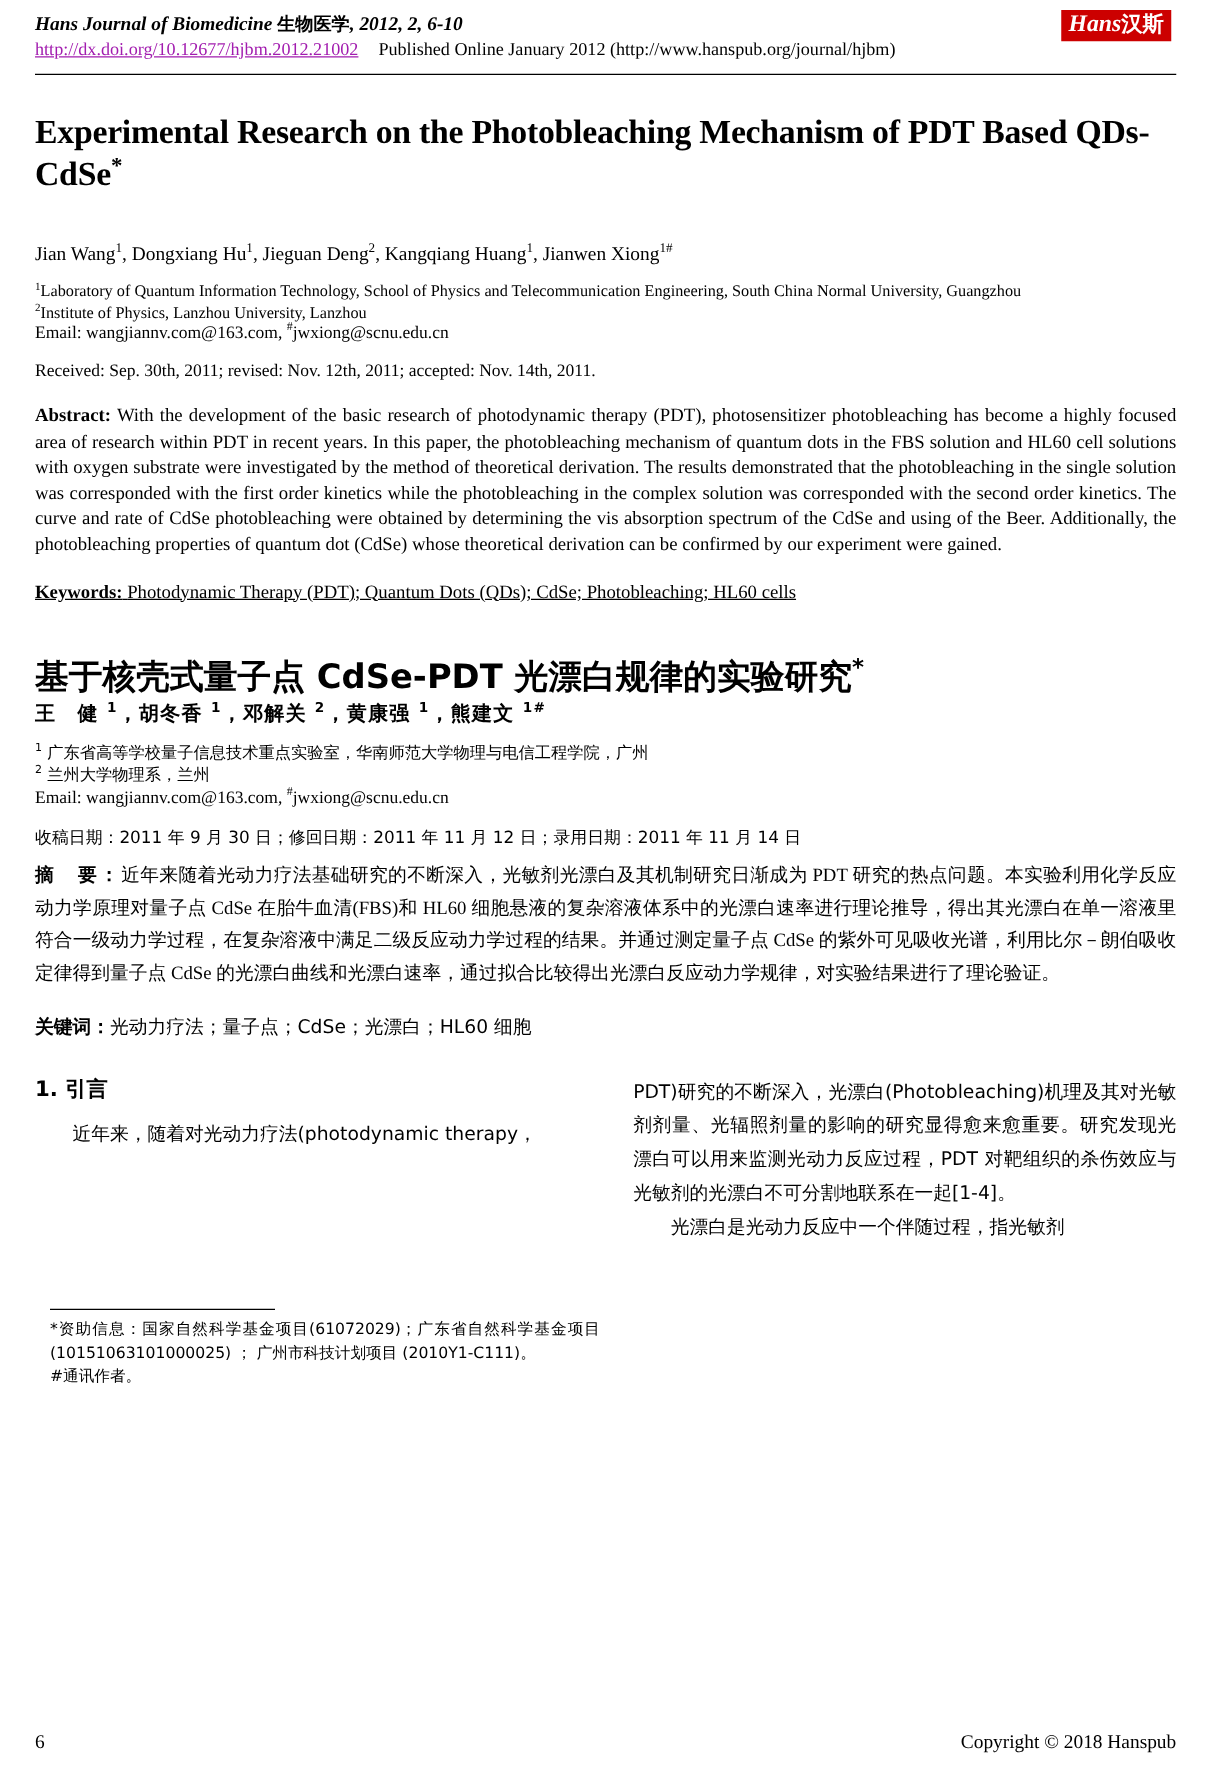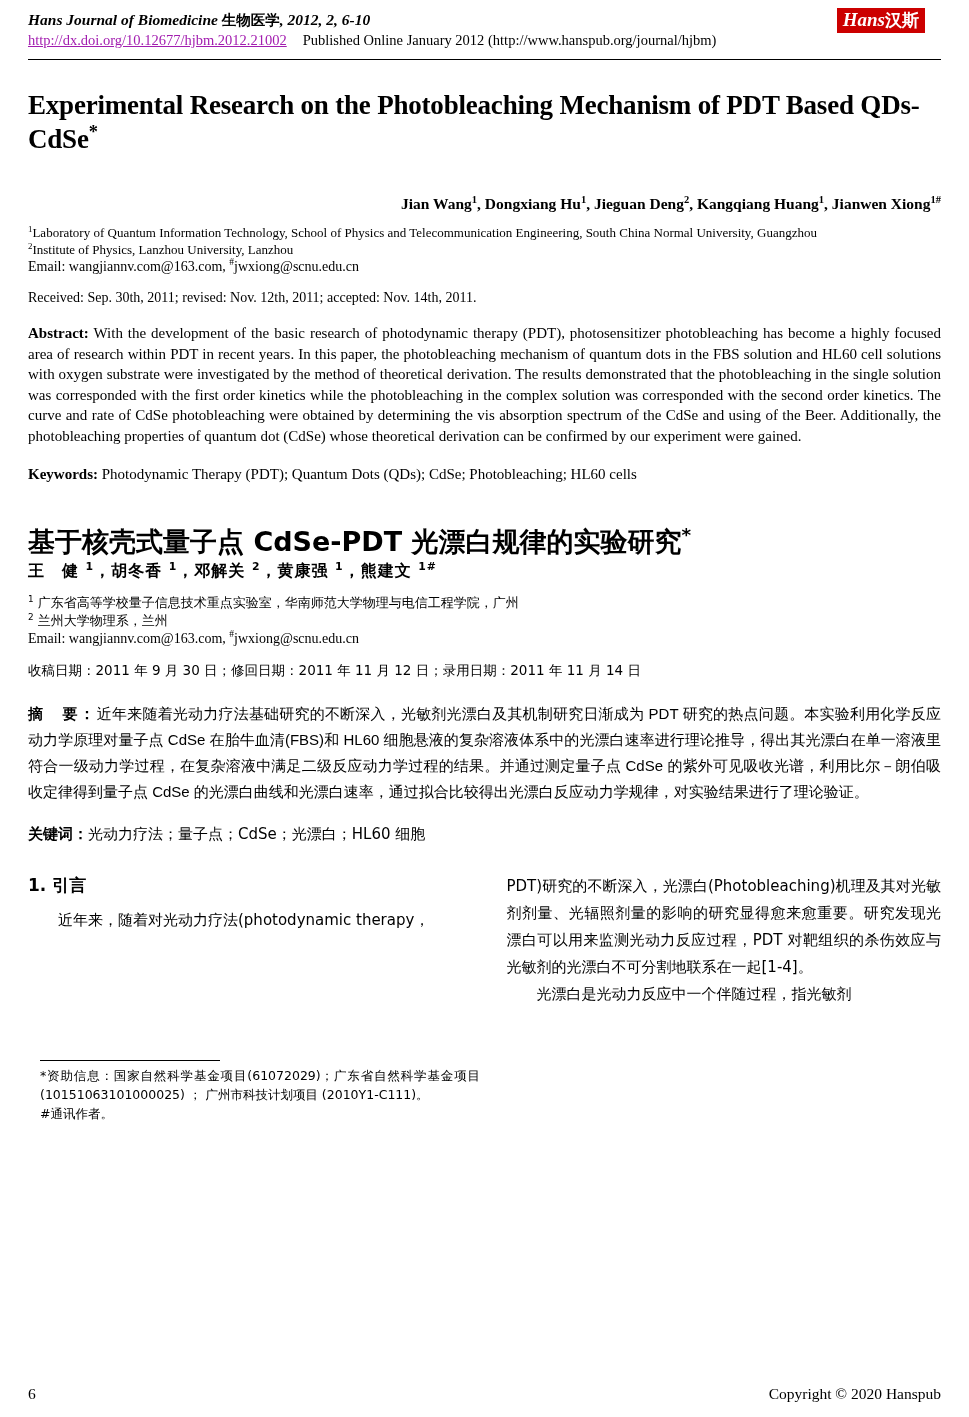--- a/index.html
+++ b/index.html
@@ -52,21 +52,21 @@
   }
   .doi-link {
     color: #a21caf;
     text-decoration: underline;
   }
   .pub-online {
     margin-left: 16px;
   }
   .hans-logo {
     position: absolute;
-    right: 16px;
+    right: 4px;
     top: -2px;
     background: #cc0000;
     color: #ffffff;
     font-family: "Liberation Serif", serif;
     font-weight: bold;
     font-style: italic;
     font-size: 19px;
     padding: 1px 6px 2px 6px;
     line-height: 21px;
     white-space: nowrap;
@@ -84,24 +84,23 @@
   
   .title-en {
     font-size: 27px;
     font-weight: bold;
     line-height: 34px;
     margin-top: 28px;
     letter-spacing: -0.2px;
   }
   .authors-en {
     font-size: 15.5px;
-    font-weight: bold;
+    font-weight: normal;
     margin-top: 38px;
     line-height: 20px;
-    text-align: right;
   }
   .affil {
     font-size: 13px;
     line-height: 16.5px;
     margin-top: 11px;
   }
   .email-line {
     font-size: 14px;
     line-height: 18px;
   }
@@ -116,20 +115,21 @@
     margin-top: 16px;
     text-align: justify;
   }
   .abstract b, .keywords b {
     font-weight: bold;
   }
   .keywords {
     font-size: 15px;
     line-height: 20px;
     margin-top: 17px;
+    text-decoration: underline;
   }
   .title-cn {
     font-family: "DejaVu Sans", sans-serif;
     font-size: 27px;
     font-weight: bold;
     margin-top: 40px;
     line-height: 36px;
   }
   .authors-cn {
     font-family: "DejaVu Sans", sans-serif;
@@ -149,24 +149,24 @@
     font-size: 14px;
     line-height: 18px;
   }
   .dates-cn {
     font-family: "DejaVu Sans", sans-serif;
     font-size: 13.5px;
     line-height: 19px;
     margin-top: 13px;
   }
   .abstract-cn {
-    font-family: Liberation Sans, sans-serif;
+    font-family: Liberation Serif, serif;
     font-size: 15px;
     line-height: 26px;
-    margin-top: 21px;
+    margin-top: 8px;
     text-align: justify;
   }
   .abstract-cn .lead {
     font-weight: bold;
     letter-spacing: 2px;
   }
   .keywords-cn {
     font-family: "DejaVu Sans", sans-serif;
     font-size: 15px;
     line-height: 22px;
@@ -326,16 +326,16 @@
     </div>
 
     <div class="col col-right">
       <div class="body-cn">PDT)研究的不断深入，光漂白(Photobleaching)机理及其对光敏剂剂量、光辐照剂量的影响的研究显得愈来愈重要。研究发现光漂白可以用来监测光动力反应过程，PDT 对靶组织的杀伤效应与光敏剂的光漂白不可分割地联系在一起[1-4]。</div>
       <div class="body-cn indent">光漂白是光动力反应中一个伴随过程，指光敏剂</div>
     </div>
   </div>
 
   <div class="footer">
     <div>6</div>
-    <div>Copyright © 2020 Hanspub</div>
+    <div>Copyright © 2018 Hanspub</div>
   </div>
 
 </div>
 
 </body></html>

